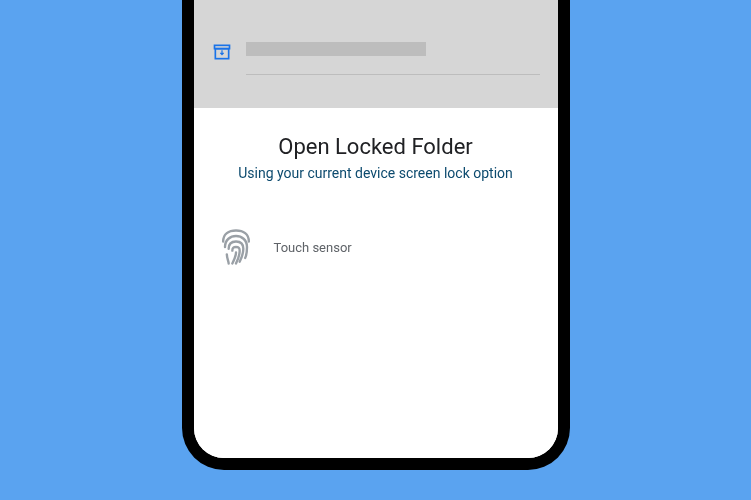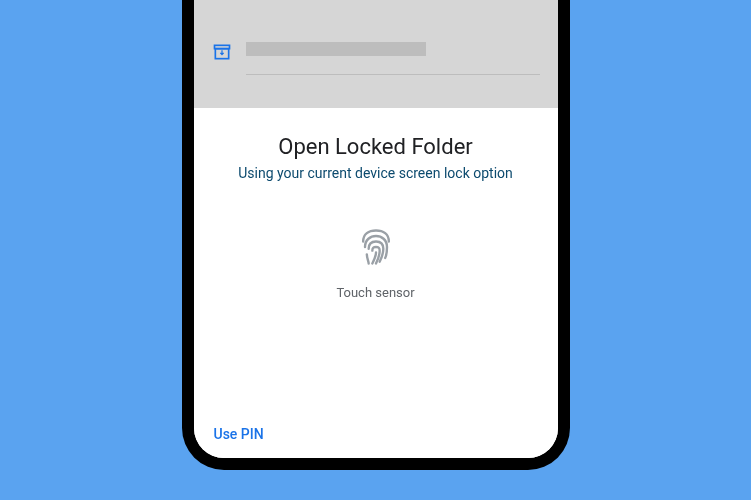--- a/index.html
+++ b/index.html
@@ -81,21 +81,21 @@
       margin-bottom: 6px;
     }
     .sheet-subtitle {
       text-align: center;
       font-size: 14px;
       color: #0c4a6e;
       margin-bottom: 44px;
     }
     .fingerprint-area {
       display: flex;
-      flex-direction: column;
+      flex-direction: row;
       align-items: center;
       gap: 16px;
     }
     .fingerprint-icon {
       width: 44px;
       height: 44px;
     }
     .touch-sensor-label {
       font-size: 13px;
       color: #5f6368;
@@ -147,19 +147,16 @@
             <path d="M6 12 C6 8, 9 6, 12 6 C15 6, 18 8, 18 12 C18 14, 18 16, 17 18"></path>
             <path d="M8 13 C8 10, 10 9, 12 9 C14 9, 16 10, 16 13 C16 16, 15 18, 14 20"></path>
             <path d="M10 14 C10 12, 11 12, 12 12 C13 12, 14 12, 14 14 C14 17, 13 19, 12 21"></path>
             <path d="M12 15 C12 17, 11 19, 10 21"></path>
             <path d="M7 16 C7 18, 8 20, 8 21"></path>
           </svg>
         </span>
         <span class="touch-sensor-label">Touch sensor</span>
       </div>
 
-      <div class="sheet-footer">
-        <button class="use-pin-btn">Use PIN</button>
-      </div>
     </div>
 
   </div>
 </div>
 
 </body></html>

